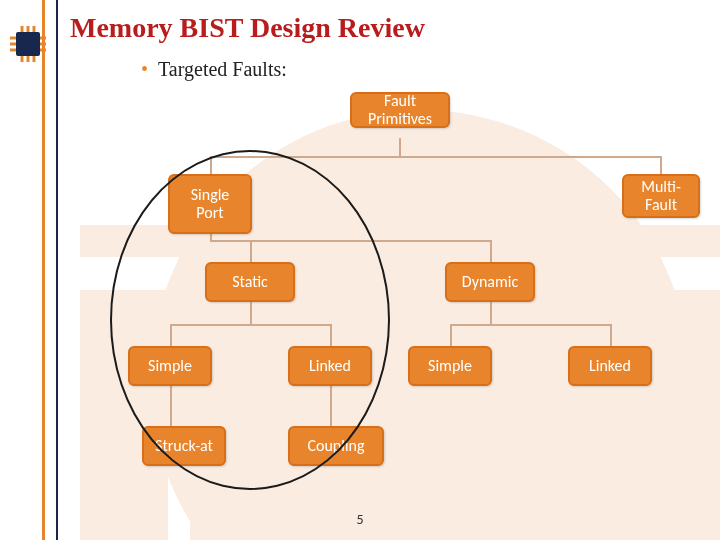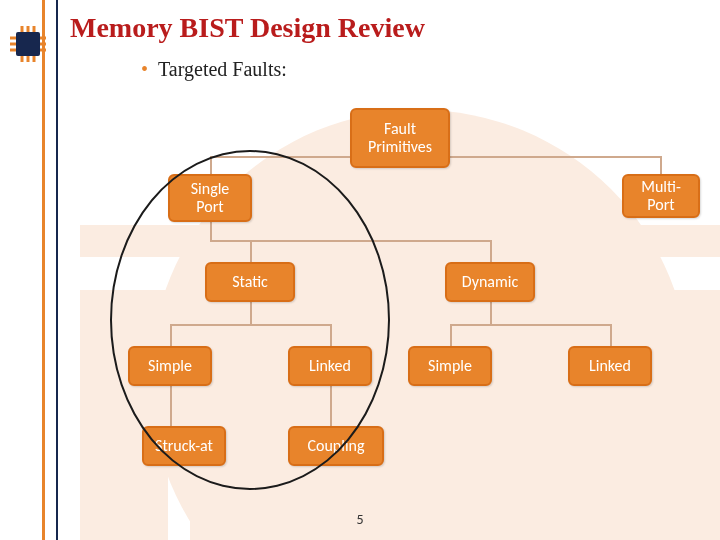--- a/index.html
+++ b/index.html
@@ -111,26 +111,26 @@
     <div class="conn v" style="left:280px; top:244px; height:22px;"></div>
 
     <div class="conn v" style="left:440px; top:222px; height:22px;"></div>
     <div class="conn h" style="left:400px; top:244px; width:160px;"></div>
     <div class="conn v" style="left:400px; top:244px; height:22px;"></div>
     <div class="conn v" style="left:560px; top:244px; height:22px;"></div>
 
     <div class="conn v" style="left:120px; top:306px; height:40px;"></div>
     <div class="conn v" style="left:280px; top:306px; height:40px;"></div>
 
-    <div class="node" style="left:300px; top:12px; width:100px; height:60px;margin-top:16px;">Fault
+    <div class="node" style="left:300px; top:12px; width:100px; height:36px;">Fault
 Primitives</div>
-    <div class="node" style="left:118px; top:94px; width:84px; height:48px;">Single
+    <div class="node" style="left:118px; top:94px; width:84px; height:60px;">Single
 Port</div>
     <div class="node" style="left:572px; top:94px; width:78px; height:44px;">Multi-
-Port</div>
+Fault</div>
     <div class="node" style="left:395px; top:182px; width:90px; height:40px;">Dynamic</div>
     <div class="node" style="left:155px; top:182px; width:90px; height:40px;">Static</div>
     <div class="node" style="left:78px;  top:266px; width:84px; height:40px;">Simple</div>
     <div class="node" style="left:238px; top:266px; width:84px; height:40px;">Linked</div>
     <div class="node" style="left:358px; top:266px; width:84px; height:40px;">Simple</div>
     <div class="node" style="left:518px; top:266px; width:84px; height:40px;">Linked</div>
     <div class="node" style="left:92px;  top:346px; width:84px; height:40px;">Struck-at</div>
     <div class="node" style="left:238px; top:346px; width:96px; height:40px;">Coupling</div>
 
     <div class="focus-ellipse" style="left:60px; top:70px; width:280px; height:340px;"></div>

